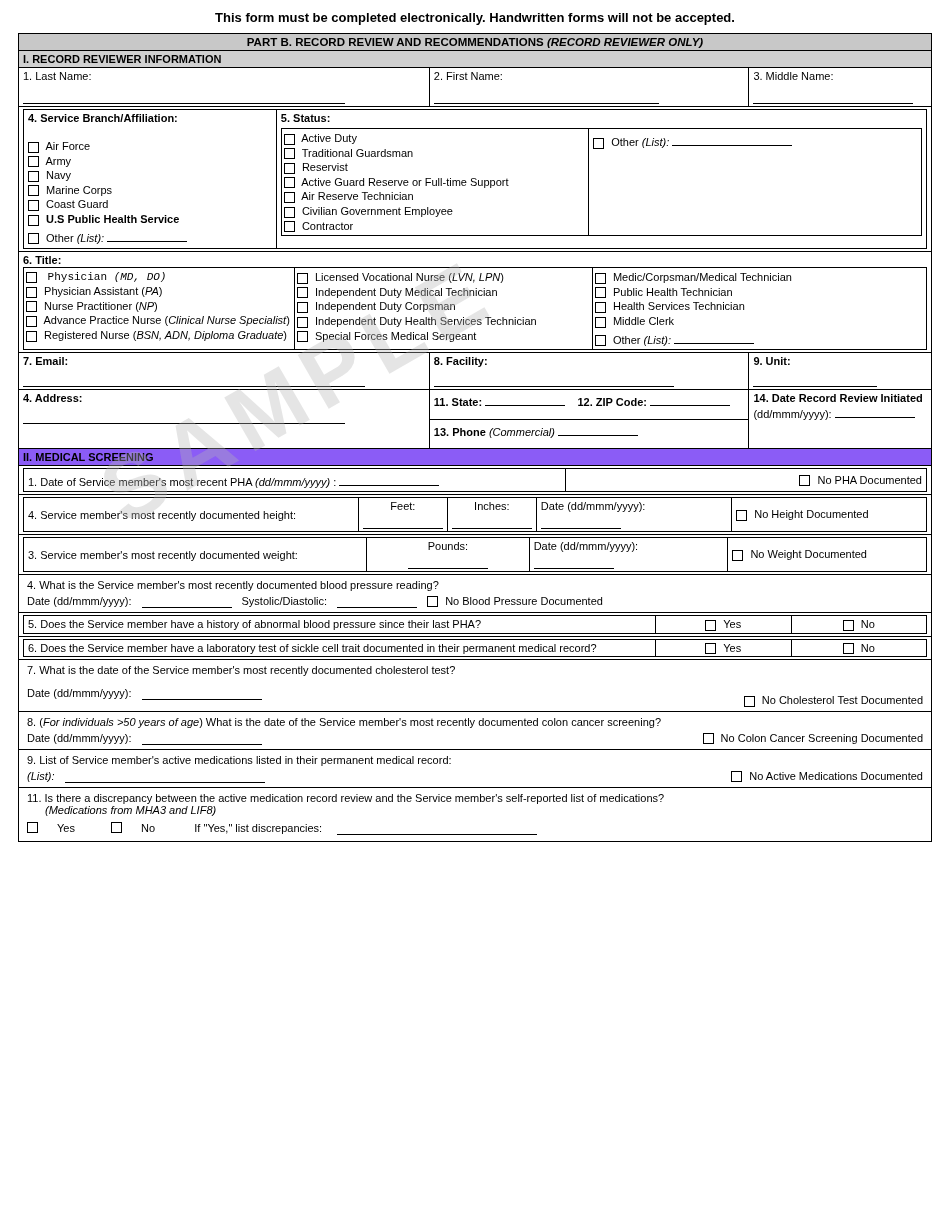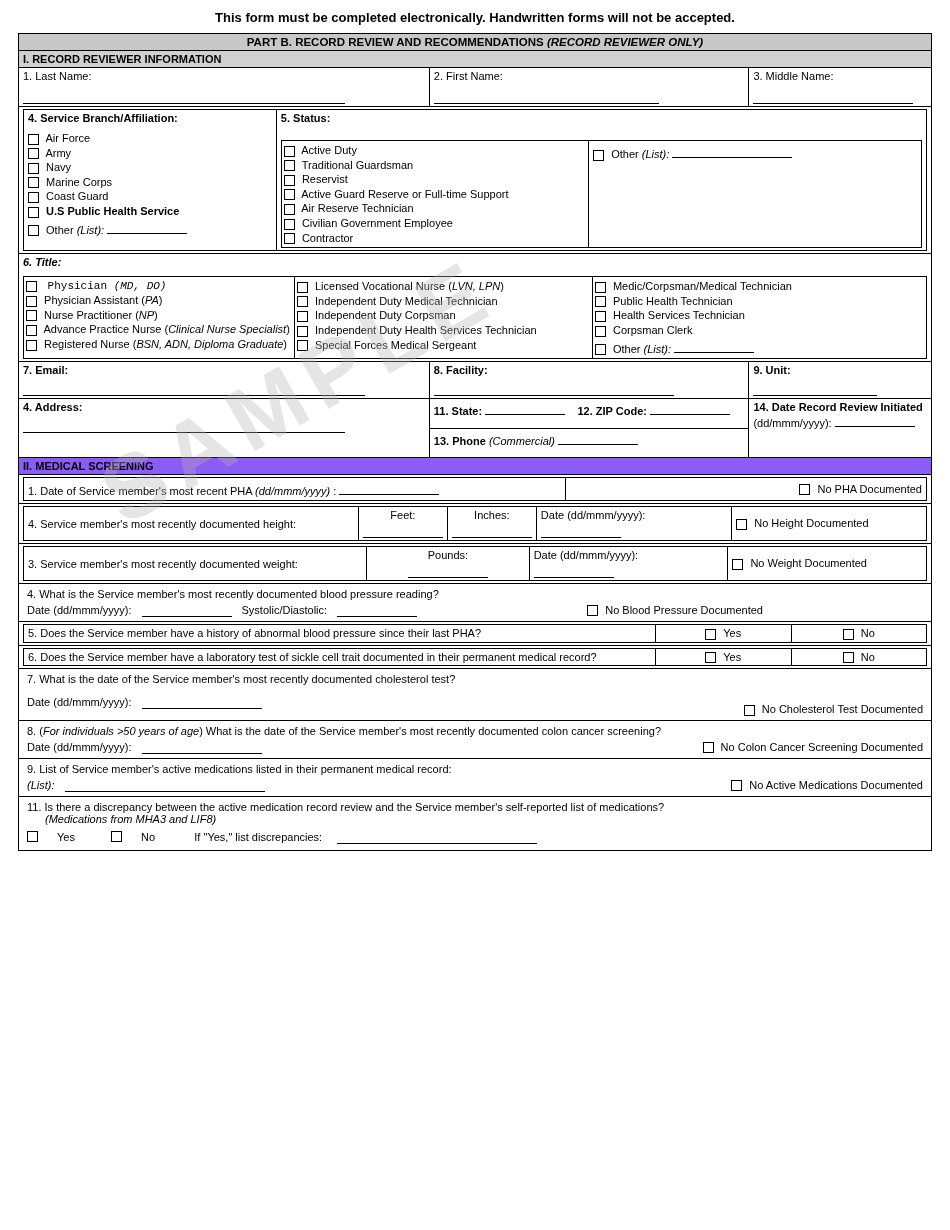--- a/index.html
+++ b/index.html
@@ -57,21 +57,21 @@
         <div class="field-line-long" style="width:calc(100% - 95px); display:block; margin-top:8px;"></div>
       </td>
     </tr>
 
     <tr>
       <td colspan="3">
         <table style="width:100%; border-collapse:collapse;">
           <tbody>
                 <tr>
             <td style="width:28%; vertical-align:top; padding:2px 4px; border-right:1px solid #000;">
-              <div style="font-weight:bold; margin-bottom:8px;">4. Service Branch/Affiliation:</div>
+              <div style="font-weight:bold; margin-bottom:16px;">4. Service Branch/Affiliation:</div>
 
               <div style="margin:2px 0;">
                 <span class="checkbox"></span>
                 <span>Air Force</span>
               </div>
               <div style="margin:2px 0;">
                 <span class="checkbox"></span>
                 <span>Army</span>
               </div>
               <div style="margin:2px 0;">
@@ -90,21 +90,21 @@
                 <span class="checkbox"></span>
                 <span>U.S Public Health Service</span>
               </div>
               <div style="margin:2px 0;">
                 <span class="checkbox"></span>
                 <span>Other <span class="italic">(List):</span></span>
                 <span class="field-line" style="width:80px;"></span>
               </div>
             </td>
             <td style="width:72%; vertical-align:top; padding:2px 4px;">
-              <div style="font-weight:bold; margin-bottom:16px;">5. Status:</div>
+              <div style="font-weight:bold; margin-bottom:4px;">5. Status:</div>
               <table style="width:100%; border-collapse:collapse;">
                 <tbody>
                         <tr>
                   <td style="width:48%; vertical-align:top; padding:1px 2px;">
                     <div style="margin:2px 0;">
                       <span class="checkbox"></span>
                       <span>Active Duty</span>
                     </div>
                     <div style="margin:2px 0;">
                       <span class="checkbox"></span>
@@ -143,21 +143,21 @@
                     </table>
             </td>
           </tr>
         </tbody>
             </table>
       </td>
     </tr>
 
     <tr>
       <td colspan="3">
-        <div style="font-weight:bold; margin-bottom:8px;font-style:italic;">6. Title:</div>
+        <div style="font-weight:bold; margin-bottom:1px;">6. Title:</div>
         <table style="width:100%; border-collapse:collapse;">
           <tbody>
                 <tr>
             <td style="width:30%; vertical-align:top; padding:1px 2px;">
               <div style="margin:2px 0;font-family:Liberation Mono, monospace;">
                 <span class="checkbox"></span>
                 <span>Physician <span class="italic">(MD, DO)</span></span>
               </div>
               <div style="margin:2px 0;">
                 <span class="checkbox"></span>
@@ -206,21 +206,21 @@
               <div style="margin:2px 0;">
                 <span class="checkbox"></span>
                 <span>Public Health Technician</span>
               </div>
               <div style="margin:2px 0;">
                 <span class="checkbox"></span>
                 <span>Health Services Technician</span>
               </div>
               <div style="margin:2px 0;">
                 <span class="checkbox"></span>
-                <span>Corpsman Clerk</span>
+                <span>Middle Clerk</span>
               </div>
               <div style="margin:2px 0;">
                 <span class="checkbox"></span>
                 <span>Other <span class="italic">(List):</span></span>
                 <span class="field-line" style="width:80px;"></span>
               </div>
             </td>
           </tr>
         </tbody>
             </table>
@@ -356,21 +356,21 @@
 
     <tr>
       <td colspan="3">
         <div style="padding:2px 4px;">
           <div>4. What is the Service member's most recently documented blood pressure reading?</div>
           <div style="display:flex; align-items:center; margin-top:3px; gap:10px;">
             <span>Date (dd/mmm/yyyy):</span>
             <span class="field-line" style="width:90px;"></span>
             <span>Systolic/Diastolic:</span>
             <span class="field-line" style="width:80px;"></span>
-            <span style="flex:1; text-align:center;">
+            <span style="flex:1; text-align:left;">
               <span class="checkbox"></span>
               <span>No Blood Pressure Documented</span>
             </span>
           </div>
         </div>
       </td>
     </tr>
 
     <tr>
       <td colspan="3">

